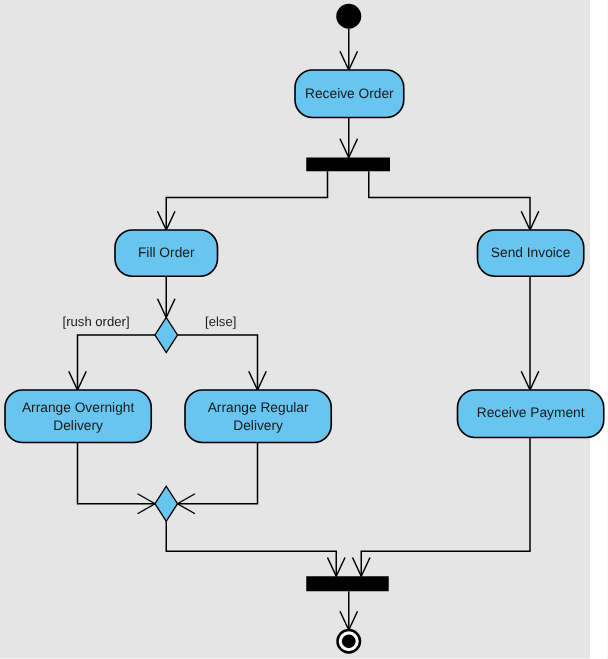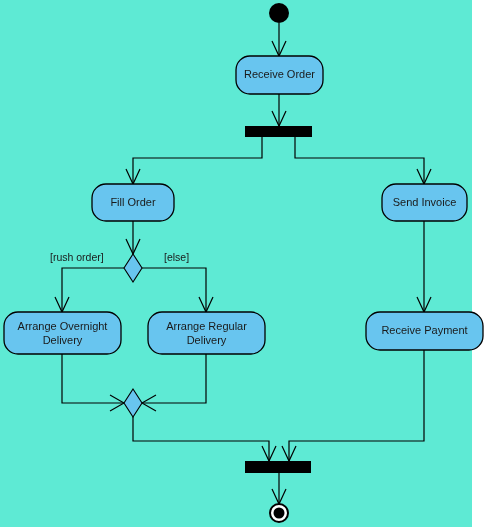--- a/index.html
+++ b/index.html
@@ -10,21 +10,21 @@
   body {
     width: 486px;
     height: 527px;
     font-family: "Liberation Sans", sans-serif;
     overflow: hidden;
   }
   #diagram-root {
     position: relative;
     width: 472px;
     height: 527px;
-    background: #5eead4;
+    background: #e5e5e5;
   }
   svg#activity-diagram {
     display: block;
     width: 486px;
     height: 527px;
   }
   .node-label {
     font-family: "Liberation Sans", sans-serif;
     font-size: 11px;
     fill: #1a1a1a;

